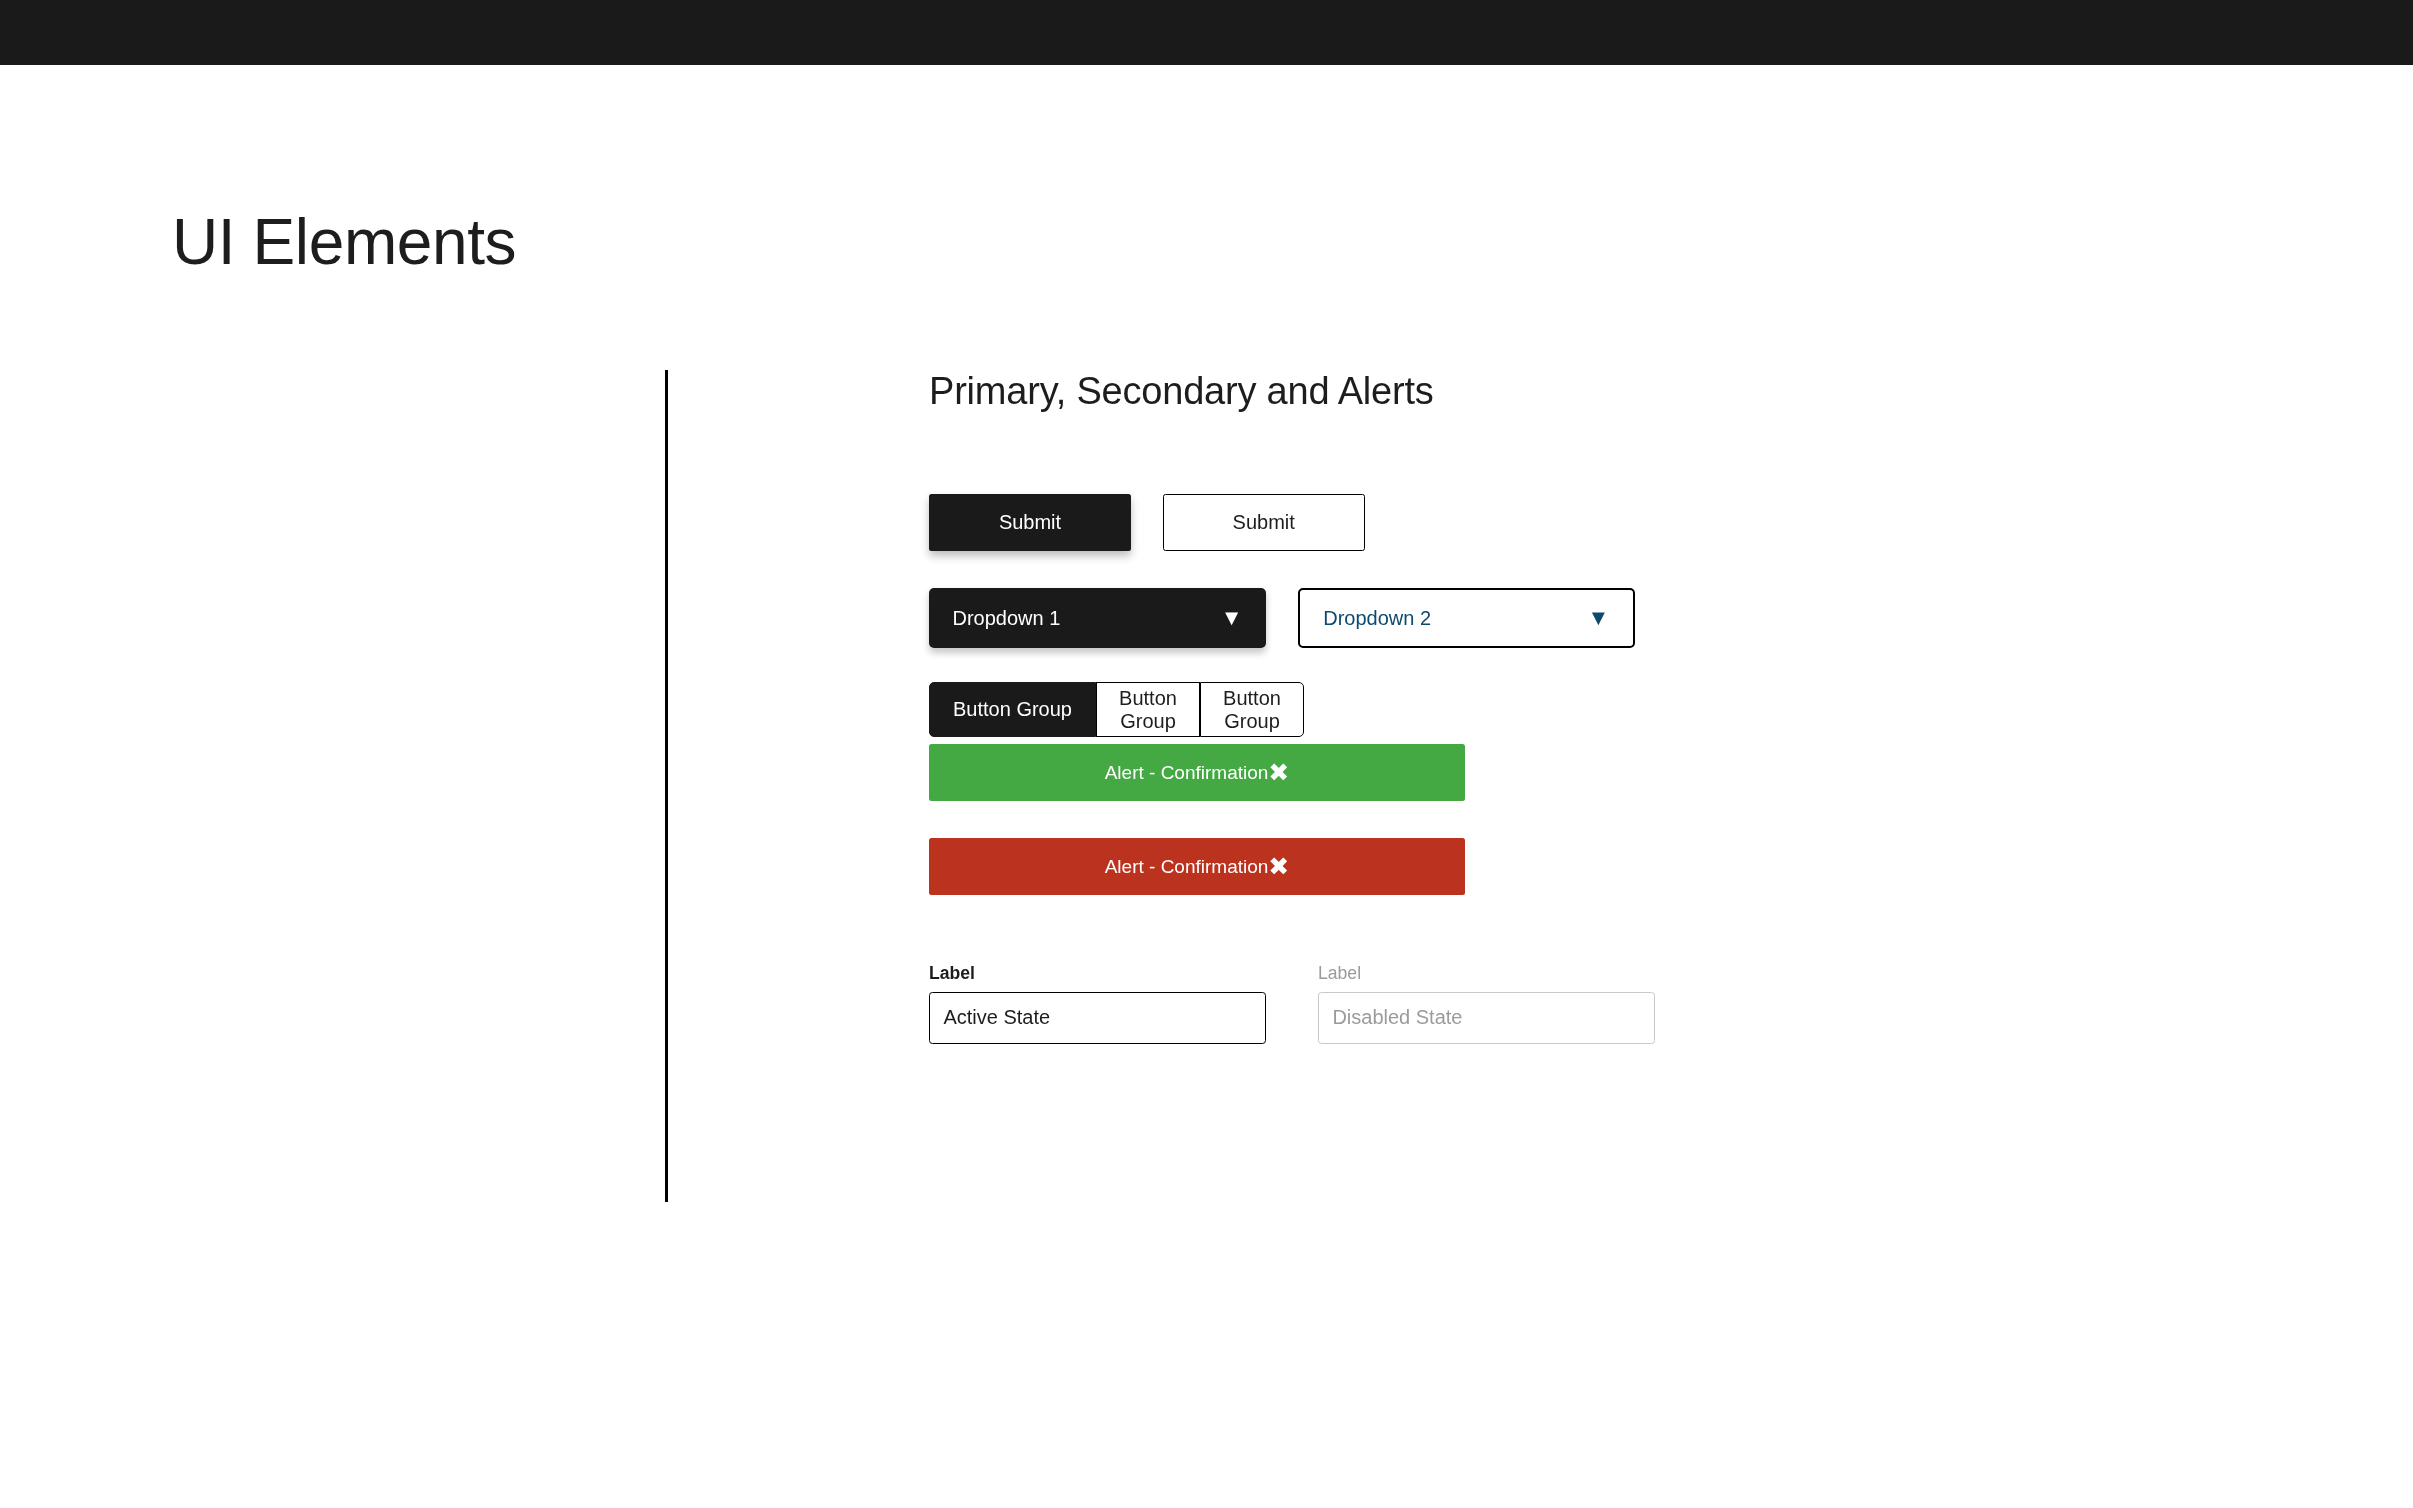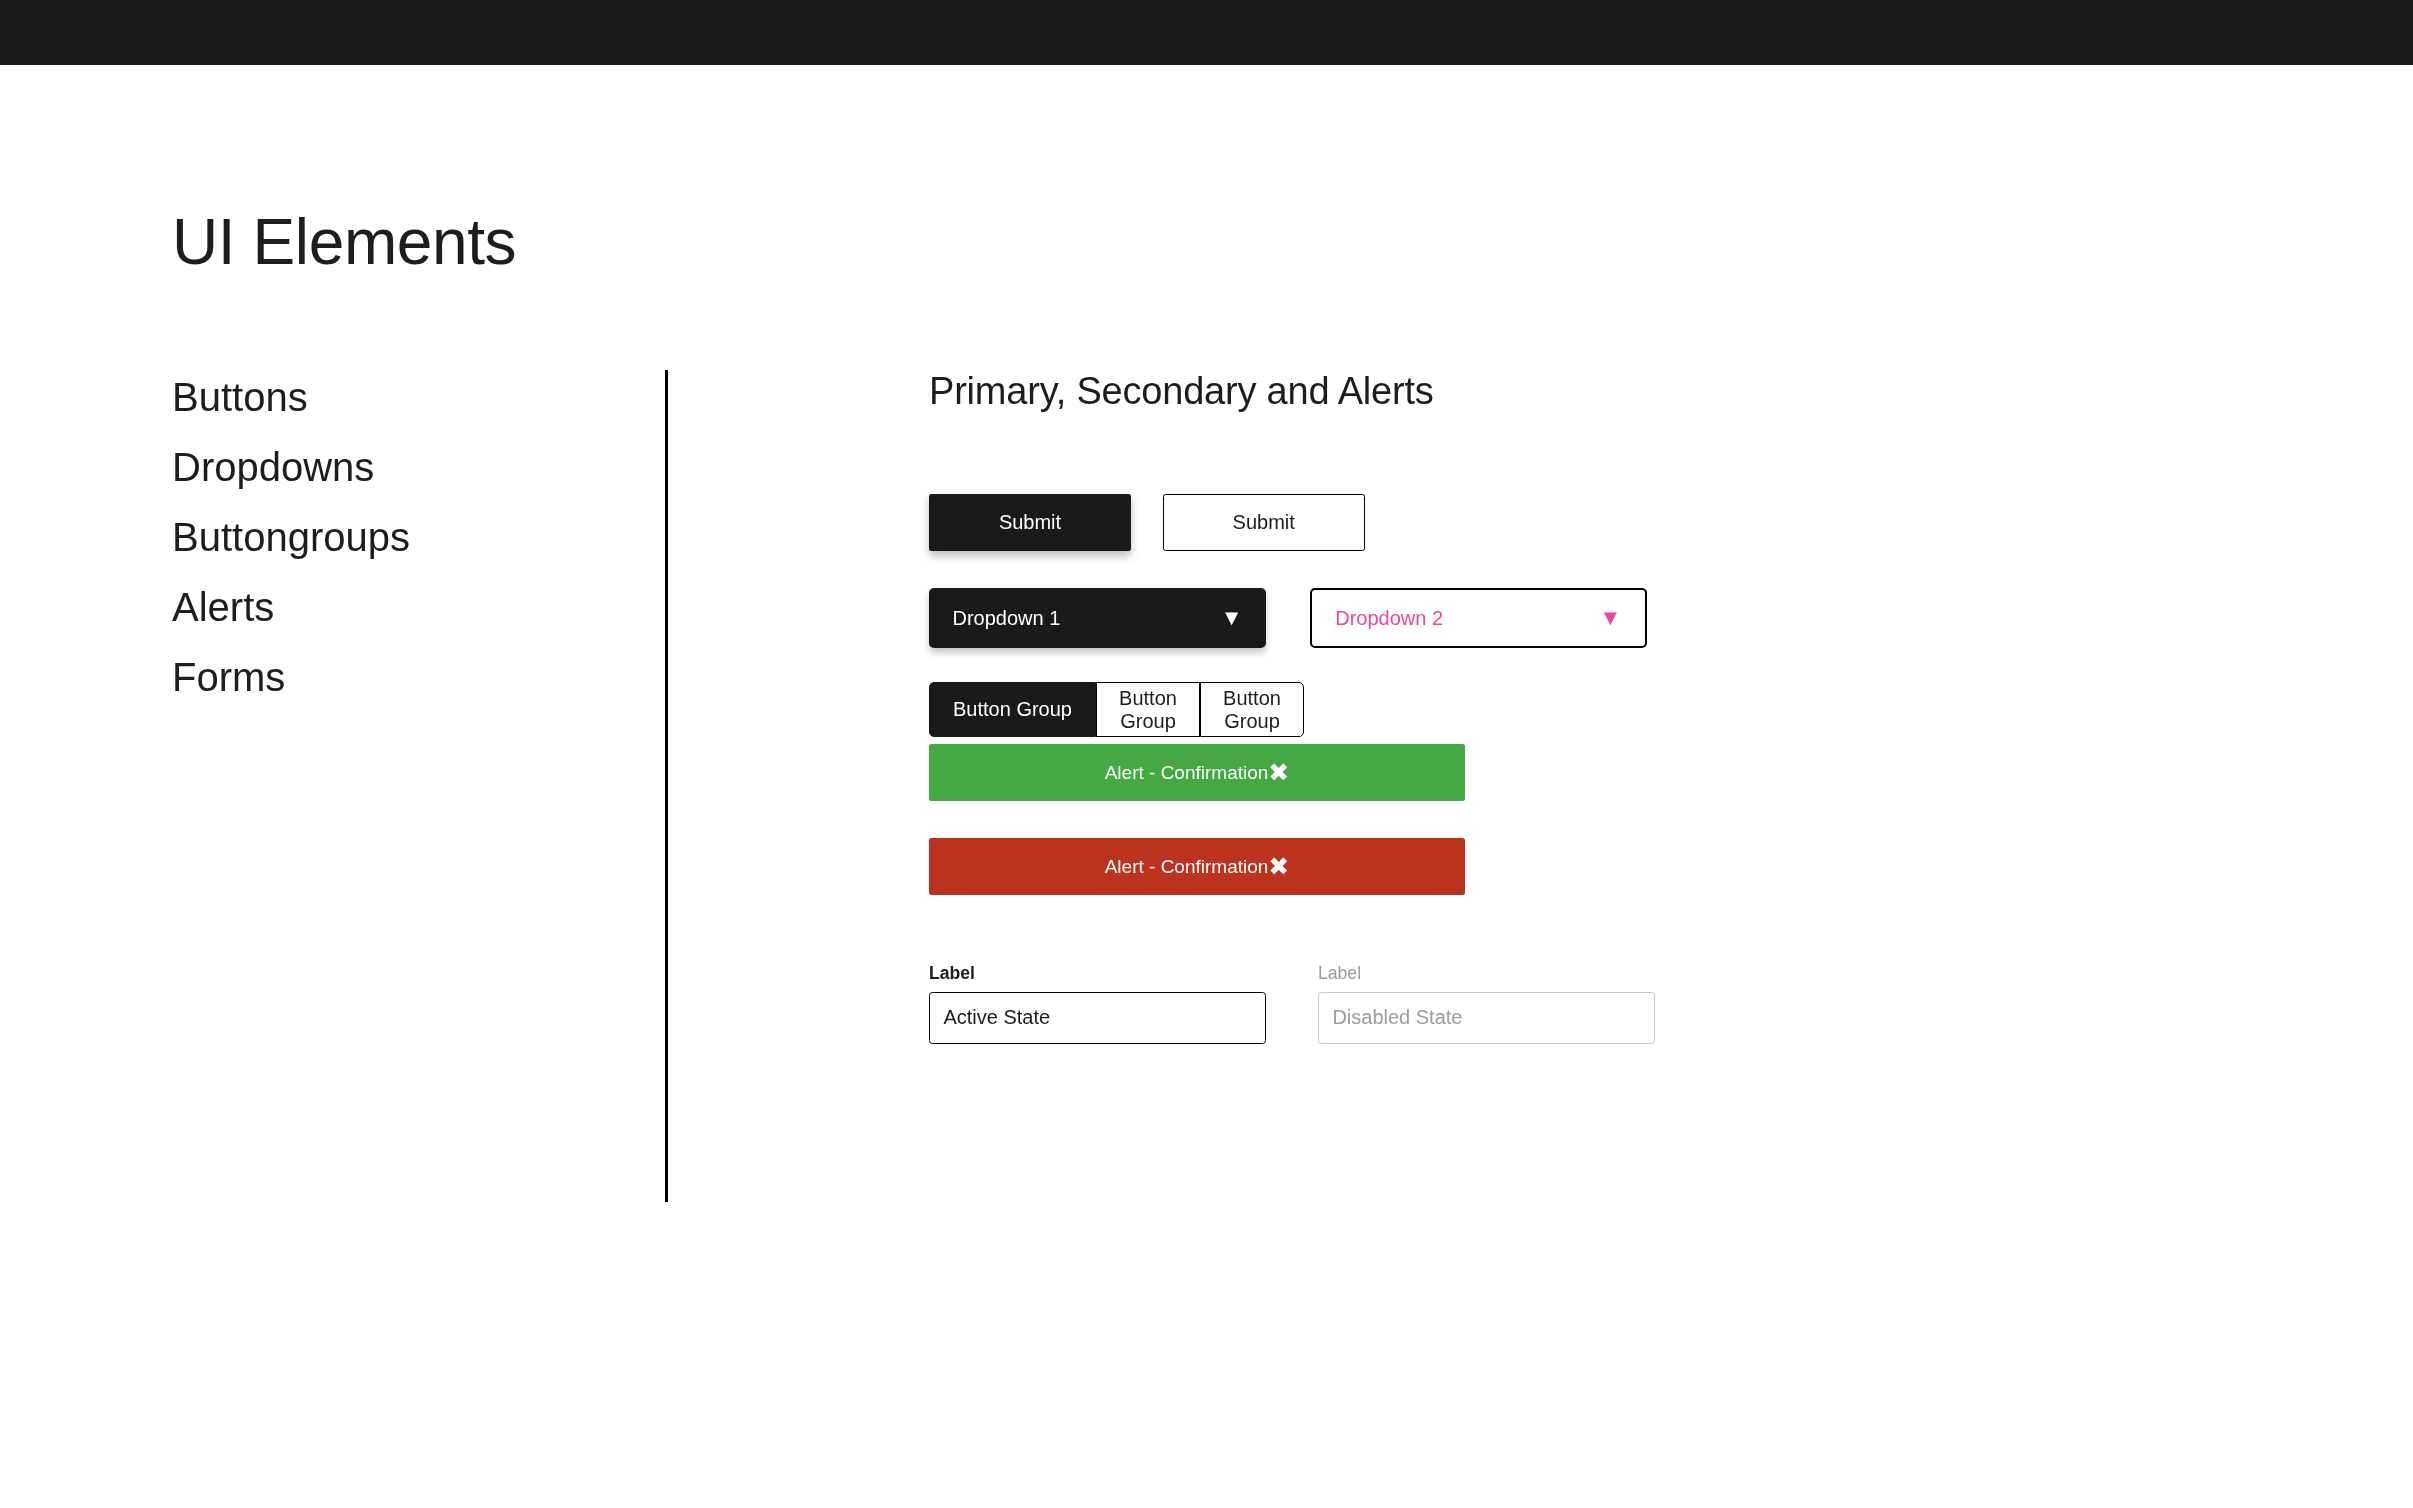--- a/index.html
+++ b/index.html
@@ -121,23 +121,23 @@
     vertical-align: top;
   }
   .dd-primary {
     background: #1a1a1a;
     color: #ffffff;
     border: none;
     box-shadow: 0 4.2px 7.5px rgba(0,0,0,0.22);
   }
   .dd-secondary {
     background: #ffffff;
-    color: #ec4899;
+    color: #0c4a6e;
     border: 2.5px solid #000000;
-    margin-left: 40px;
+    margin-left: 28px;
   }
   .dd-caret { font-size: 22px; line-height: 1; }
 
   
   .btn-group {
     display: inline-flex;
     border-radius: 4px;
     overflow: hidden;
     height: 55px;
   }
@@ -222,27 +222,20 @@
 </style>
 </head>
 <body>
 
 <div id="page">
 
   <div class="topbar"></div>
 
   <h1 class="page-title">UI Elements</h1>
 
-  <nav class="sidebar">
-    <a class="nav-item">Buttons</a>
-    <a class="nav-item">Dropdowns</a>
-    <a class="nav-item">Buttongroups</a>
-    <a class="nav-item">Alerts</a>
-    <a class="nav-item">Forms</a>
-  </nav>
 
   <div class="divider"></div>
 
   <div class="main">
 
     <h2 class="section-title">Primary, Secondary and Alerts</h2>
 
     <div class="row row-buttons">
       <button class="btn btn-primary">Submit</button>
       <button class="btn btn-secondary">Submit</button>

